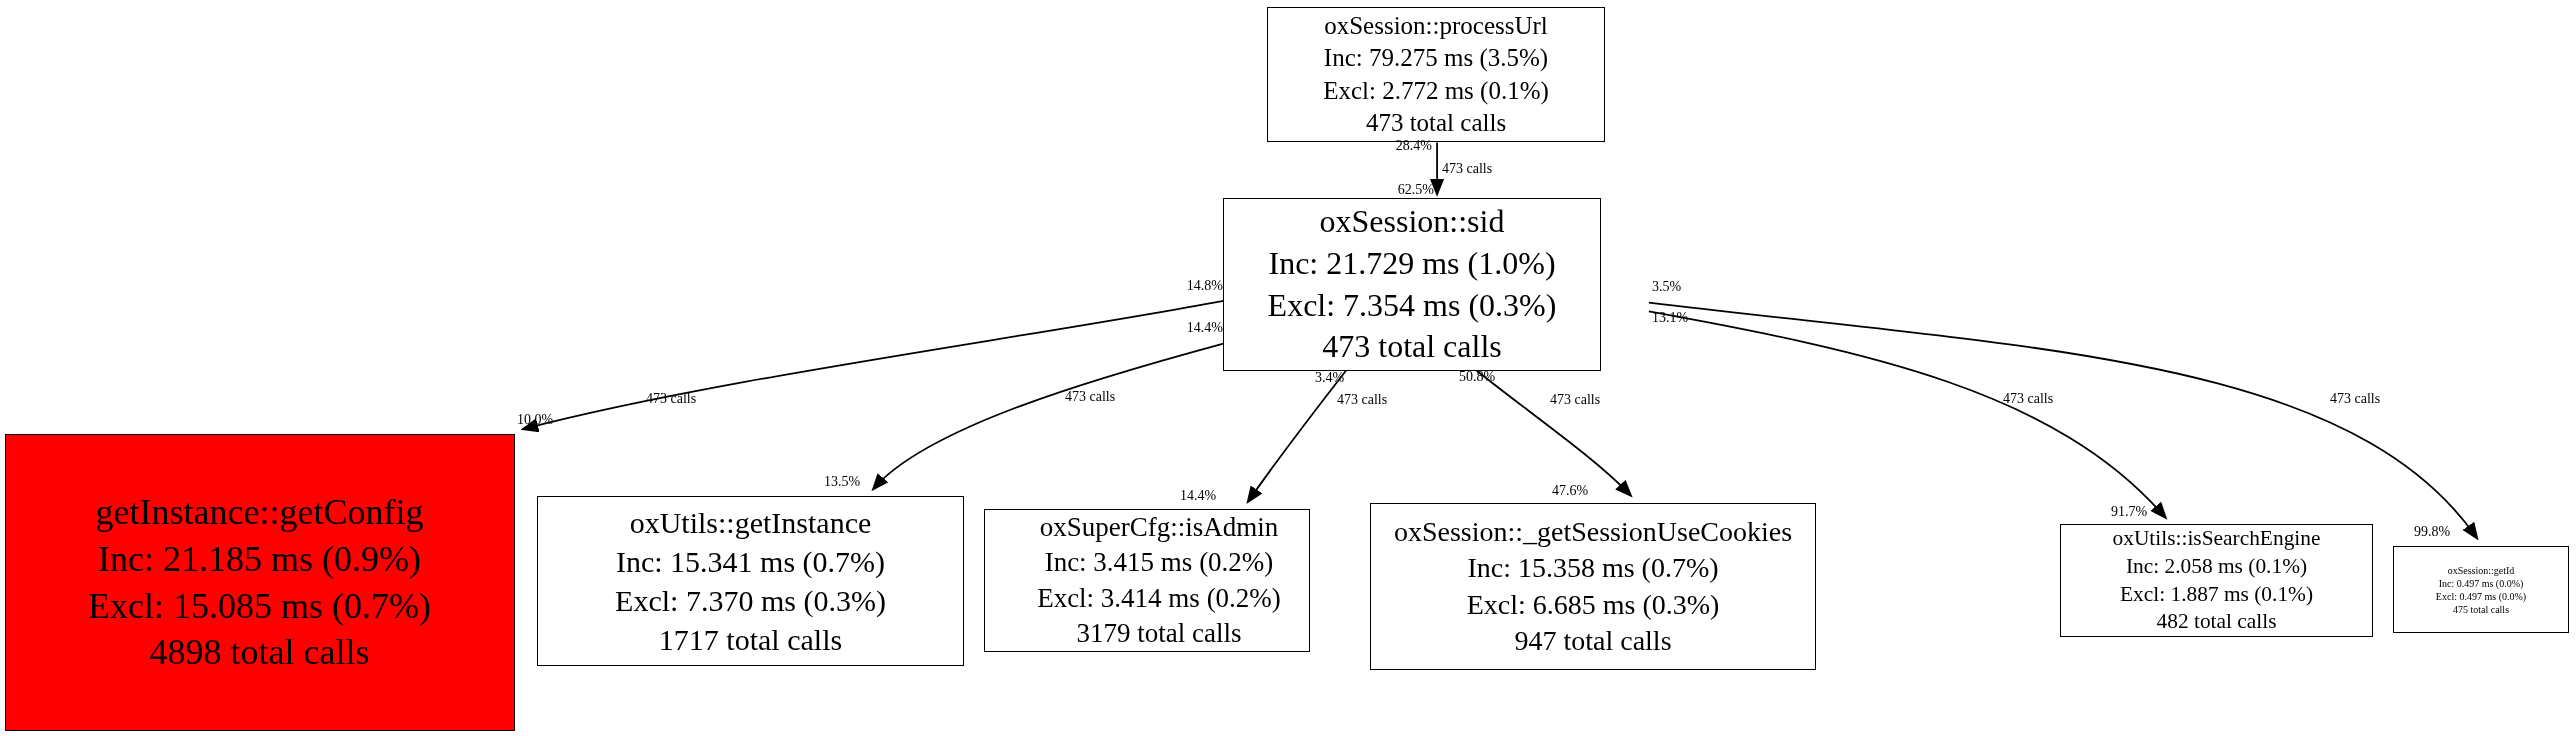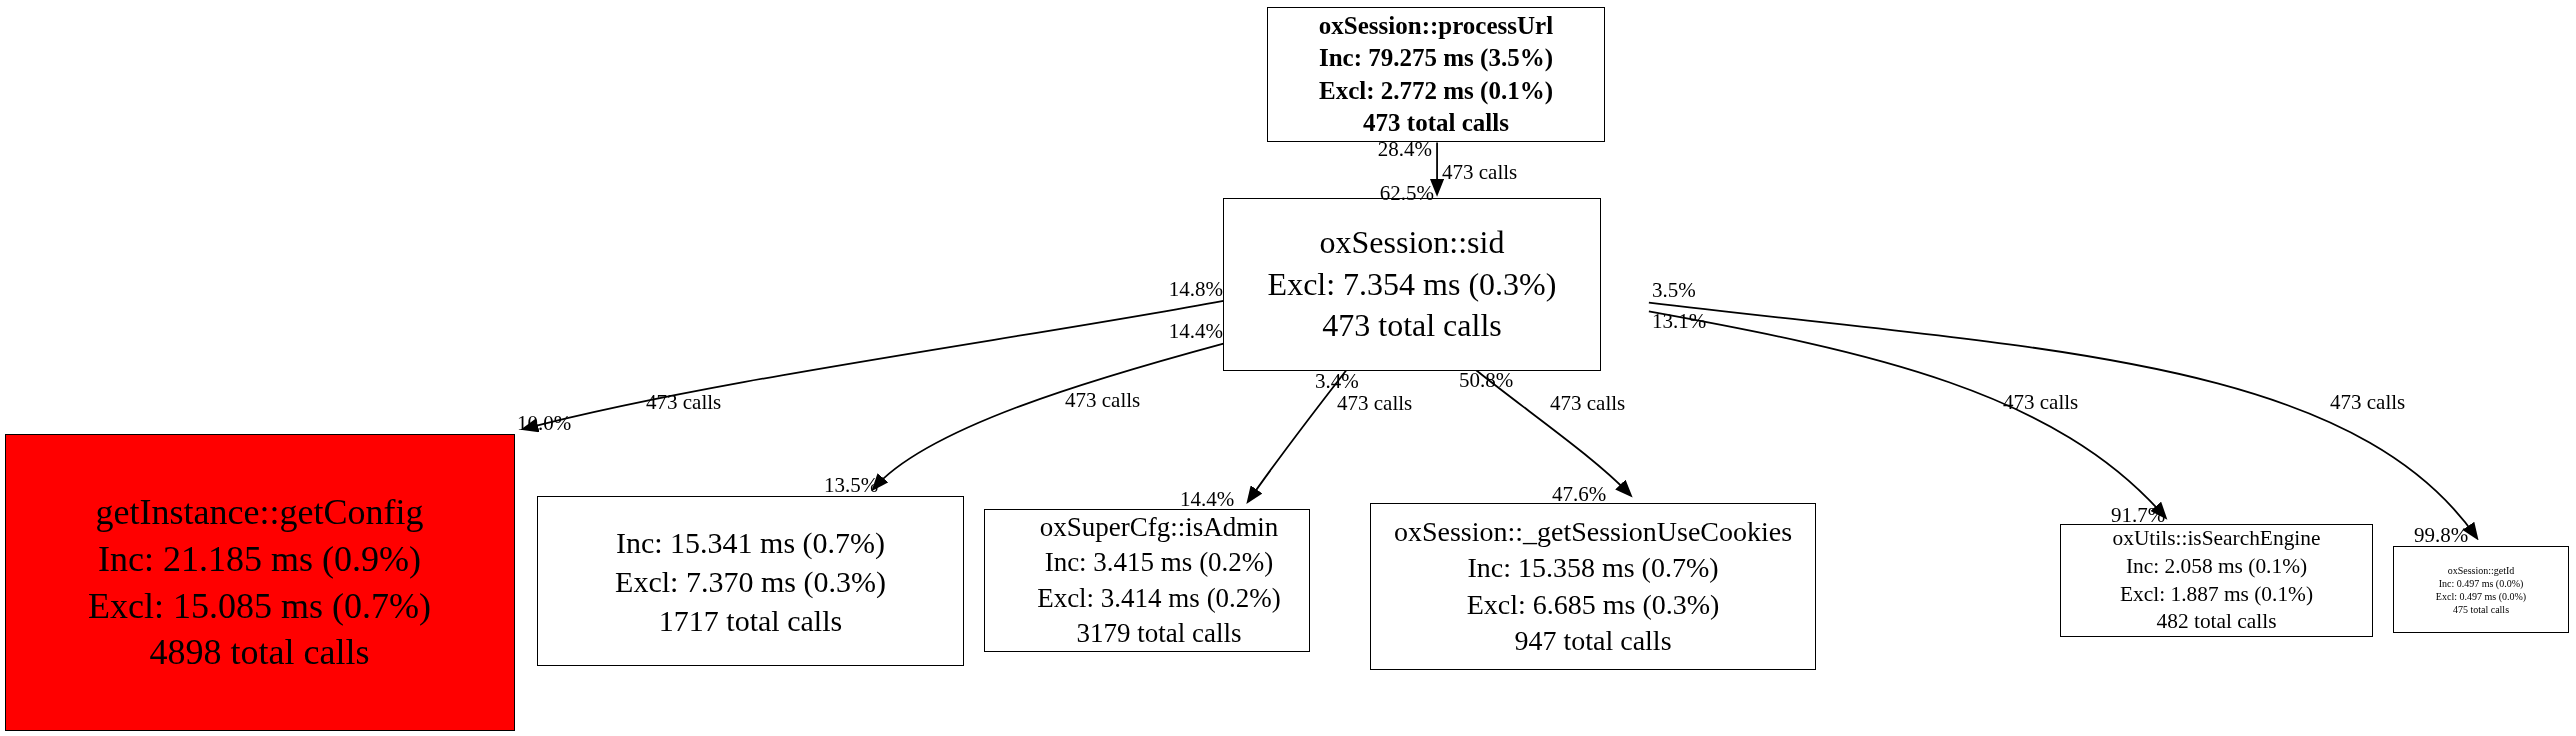--- a/index.html
+++ b/index.html
@@ -19,26 +19,26 @@
     background:#ffffff;
     border:1.8px solid #000;
     display:flex;flex-direction:column;
     justify-content:center;align-items:center;
     text-align:center;line-height:1.3;
     white-space:nowrap;
   }
   .node span{display:block;}
   .elabel{
     position:absolute;
-    font-size:21px;line-height:1.0;
+    font-size:14px;line-height:1.0;
     white-space:nowrap;
   }
   .r{text-align:right;}
   
-  .n0{left:1267px;top:7.1px;width:338px;height:135px;font-size:25px;font-weight:bold;}
+  .n0{left:1267px;top:7.1px;width:338px;height:135px;font-size:25px;}
   .n1{left:1223px;top:198px;width:378px;height:173px;font-size:32px;}
   .n2{left:4.5px;top:434px;width:510px;height:297px;font-size:36px;background:#ff0000;}
   .n3{left:537px;top:496px;width:427px;height:170px;font-size:30px;}
   .n4{left:984px;top:509px;width:326px;height:143px;font-size:27px;padding-left:24px;}
   .n5{left:1370px;top:503px;width:446px;height:167px;font-size:28px;}
   .n6{left:2060px;top:524px;width:313px;height:113px;font-size:21.4px;}
   .n7{left:2393px;top:546px;width:176px;height:87px;font-size:10px;border-width:0.9px;}
   
   .e0s{left:1361px;top:139px;width:71px;}
   .e0c{left:1442px;top:162px;}
@@ -84,32 +84,34 @@
 
   <div class="node n0">
     <span>oxSession::processUrl</span>
     <span>Inc: 79.275 ms (3.5%)</span>
     <span>Excl: 2.772 ms (0.1%)</span>
     <span>473 total calls</span>
   </div>
 
   <div class="node n1">
     <span>oxSession::sid</span>
+    <span>Inc: 21.729 ms (1.0%)</span>
     <span>Excl: 7.354 ms (0.3%)</span>
     <span>473 total calls</span>
   </div>
 
   <div class="node n2">
     <span>getInstance::getConfig</span>
     <span>Inc: 21.185 ms (0.9%)</span>
     <span>Excl: 15.085 ms (0.7%)</span>
     <span>4898 total calls</span>
   </div>
 
   <div class="node n3">
+    <span>oxUtils::getInstance</span>
     <span>Inc: 15.341 ms (0.7%)</span>
     <span>Excl: 7.370 ms (0.3%)</span>
     <span>1717 total calls</span>
   </div>
 
   <div class="node n4">
     <span>oxSuperCfg::isAdmin</span>
     <span>Inc: 3.415 ms (0.2%)</span>
     <span>Excl: 3.414 ms (0.2%)</span>
     <span>3179 total calls</span>

